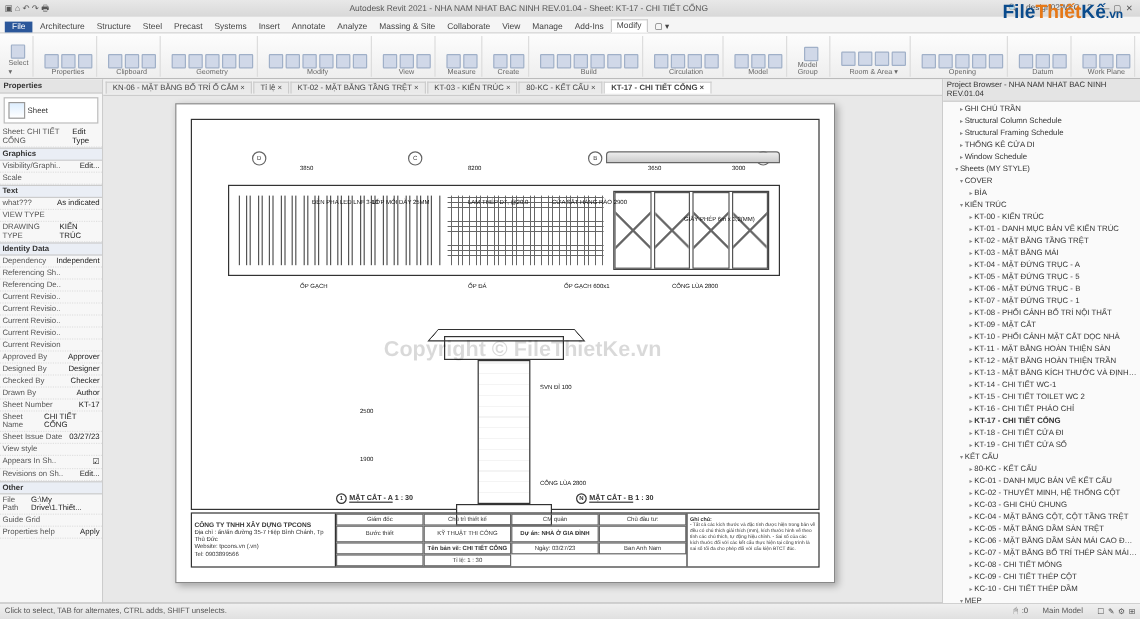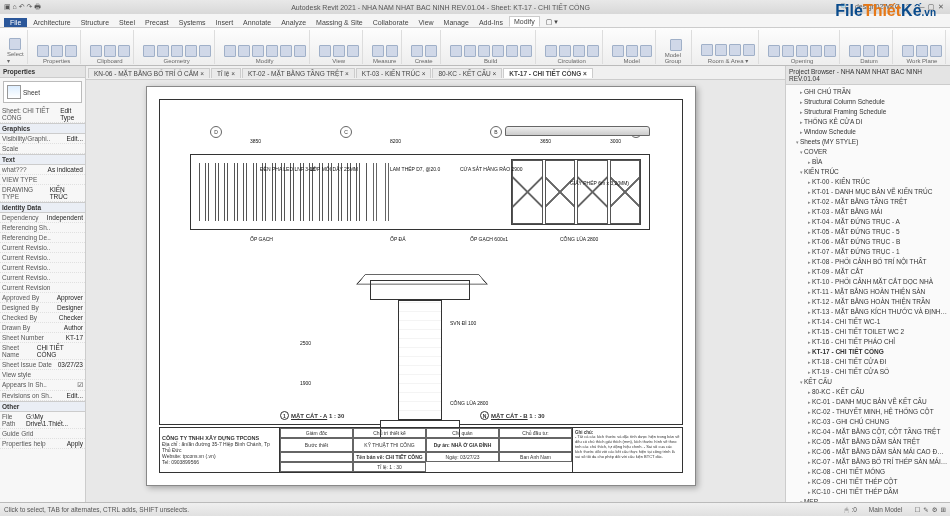--- a/index.html
+++ b/index.html
@@ -475,20 +475,21 @@
               <div></div>
               <div>Tỉ lệ: 1 : 30</div>
             </div>
           <div class="tb-right">
             <b>Ghi chú:</b>
             <div style="font-size:4px">- Tất cả các kích thước và đặc tính được hiện trong bản vẽ đều có chú thích giải thích (mm), kích thước hình vẽ theo tỉnh các chú thích, tự động hiệu chỉnh.
 - Sai số của các kích thước đối với các kết cấu thực hiện tại công trình là sai số tối đa cho phép đối với cấu kiện BTCT đúc.</div>
           </div>
         </div>
       </div>
+      <div class="watermark">Copyright © FileThietKe.vn</div>
     </div>
   </div>
 
   <div class="browser">
     <div class="hdr">Project Browser - NHA NAM NHAT BAC NINH REV.01.04</div>
     <div class="tree" id="tree">
         <div class="node l1">GHI CHÚ TRẦN</div>
         <div class="node l1">Structural Column Schedule</div>
         <div class="node l1">Structural Framing Schedule</div>
         <div class="node l1">THỐNG KÊ CỬA DI</div>

